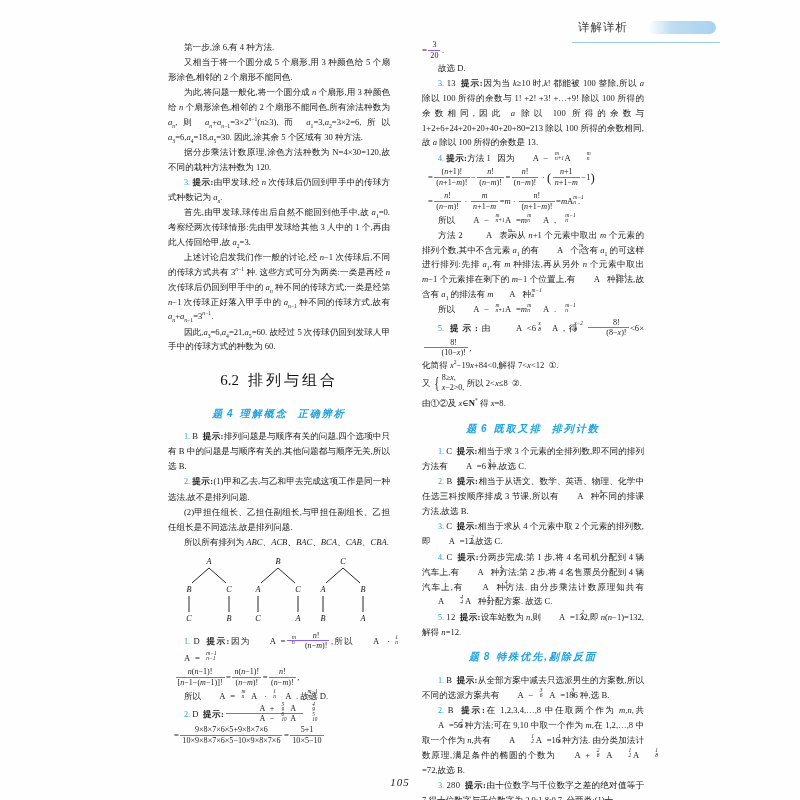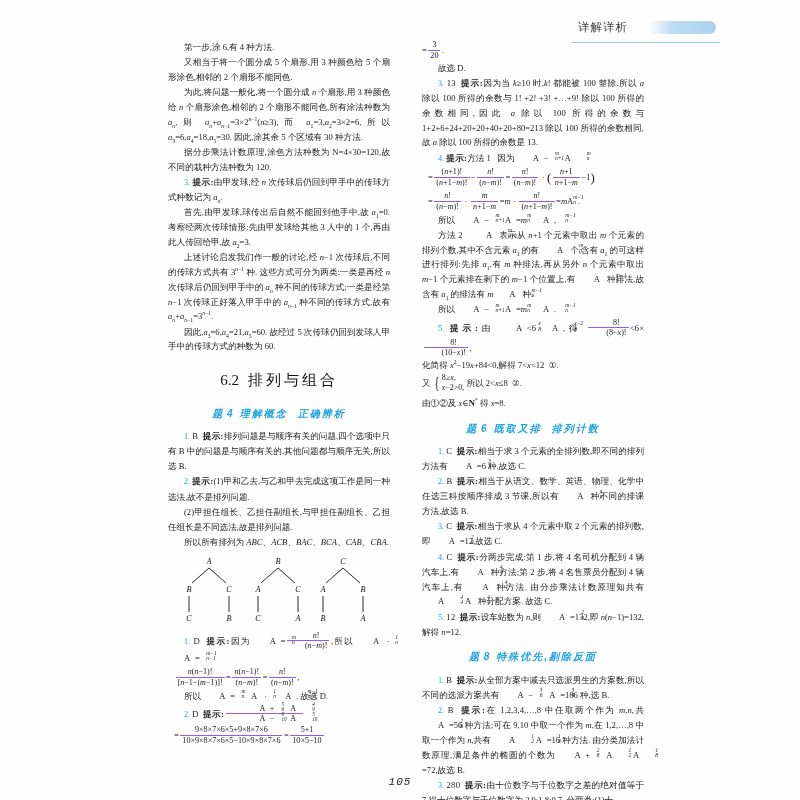--- a/index.html
+++ b/index.html
@@ -158,21 +158,21 @@
   .tree-wrap svg { display: block; margin: 0 auto; }
   .tl { font-family: "Liberation Serif", serif; font-style: italic; font-size: 8.2px; fill: #111; }
 
   
   .pageno {
     position: absolute;
     left: 0; right: 0; bottom: 12px;
     text-align: center;
     font-size: 11px;
     font-style: italic;
-    font-family: Liberation Mono, monospace;
+    font-family: Liberation Serif, serif;
     color: #222;
     letter-spacing: 1px;
   }
 
   .cjk { font-family: "DejaVu Sans", "Liberation Sans", sans-serif; }
 </style>
 </head>
 <body>
 
 <div class="page">

